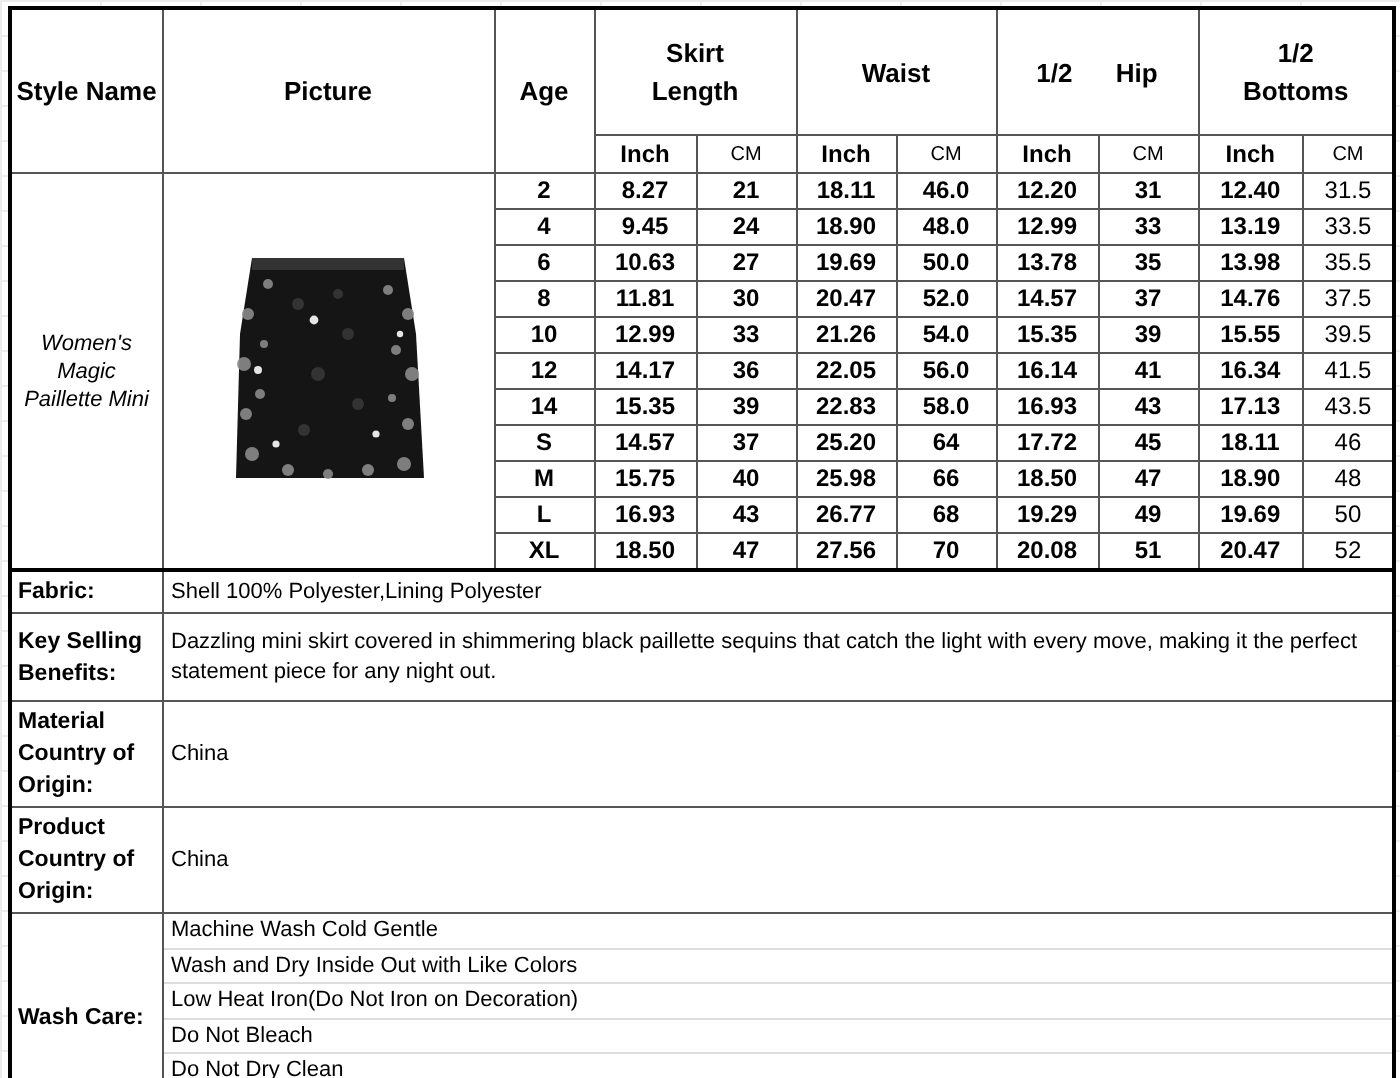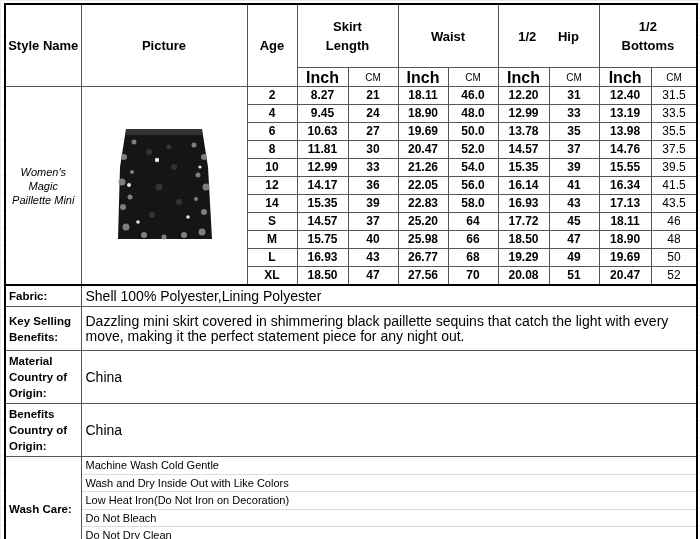--- a/index.html
+++ b/index.html
@@ -9,28 +9,28 @@
   .bg-grid { position: absolute; inset: 0;
     background-image:
       linear-gradient(to right, #ececec 1px, transparent 1px),
       linear-gradient(to bottom, #ececec 1px, transparent 1px);
     background-size: 50px 17.5px; z-index: 0; }
   table { position: absolute; left: 4px; top: 3px; border-collapse: collapse;
           table-layout: fixed; z-index: 1; background: #fff;
           border: 2px solid #000; }
   td, th { border: 1px solid #555; padding: 0; font-size: 12px; }
   th { font-weight: bold; font-size: 13px; line-height: 19px; text-align: center; }
-  .sub th { font-size: 16px; line-height: 17px; }
+  .sub th { font-size: 12px; line-height: 17px; }
   .sub th.cm { font-weight: normal; font-size: 10px; }
   td.v { text-align: center; font-weight: bold; font-size: 12px; height: 17px; line-height: 17px; }
   td.v.n { font-weight: normal; }
   td.style { text-align: center; font-size: 11px; line-height: 14px; font-weight: normal; }
   td.pic { text-align: center; vertical-align: middle; }
   td.lbl { font-weight: bold; font-size: 11.5px; line-height: 16px; padding: 2px 3px; vertical-align: middle; }
-  td.txt { font-size: 14px; line-height: 15px; padding: 2px 4px; vertical-align: middle; }
+  td.txt { font-size: 11px; line-height: 15px; padding: 2px 4px; vertical-align: middle; }
   td.care { font-size: 11px; line-height: 16.5px; padding: 0 4px; border-bottom: 1px solid #dcdcdc; border-top: 1px solid #d946ef; }
   tr.care-first td.care { border-top: 1px solid #555; }
 </style>
 </head>
 <body>
 
 <div class="bg-grid"></div>
 
 <table>
   <colgroup>
@@ -243,21 +243,21 @@
   </tr>
   <tr style="height:44px">
     <td class="lbl">Key Selling Benefits:</td>
     <td class="txt" colspan="10">Dazzling mini skirt covered in shimmering black paillette sequins that catch the light with every move, making it the perfect statement piece for any night out.</td>
   </tr>
   <tr style="height:50px">
     <td class="lbl">Material Country of Origin:</td>
     <td class="txt" colspan="10">China</td>
   </tr>
   <tr style="height:50px">
-    <td class="lbl">Benefits Country of Origin:</td>
+    <td class="lbl">Product Country of Origin:</td>
     <td class="txt" colspan="10">China</td>
   </tr>
   <tr class="care-first">
     <td class="lbl" rowspan="6">Wash Care:</td>
     <td class="care" colspan="10">Machine Wash Cold Gentle</td>
   </tr>
   <tr>
     <td class="care" colspan="10">Wash and Dry Inside Out with Like Colors</td>
   </tr>
   <tr>

